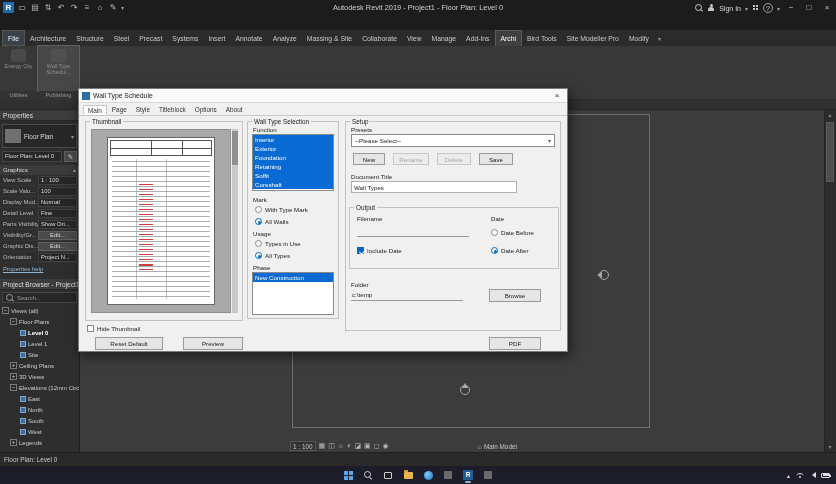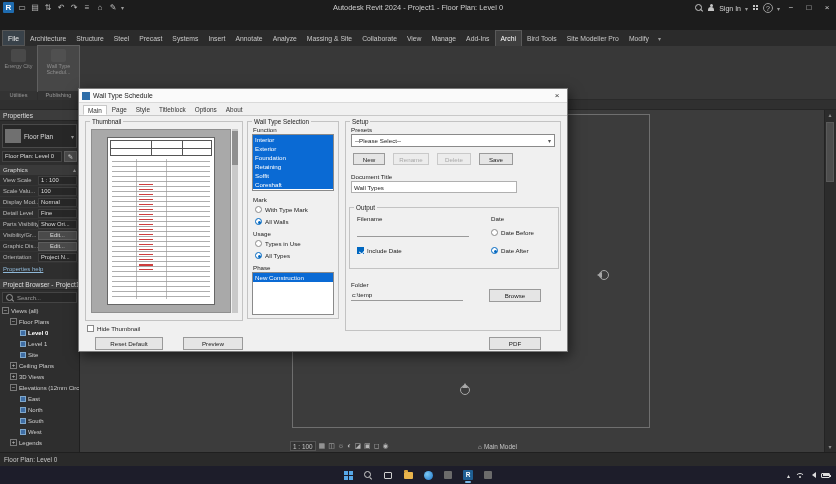--- a/index.html
+++ b/index.html
@@ -160,21 +160,21 @@
       <span class="qat-i">▭</span>
       <span class="qat-i">▤</span>
       <span class="qat-i">⇅</span>
       <span class="qat-i">↶</span>
       <span class="qat-i">↷</span>
       <span class="qat-i">≡</span>
       <span class="qat-i">⌂</span>
       <span class="qat-i">✎</span>
       <span class="caret">▾</span>
     </div>
-    <div class="tb-title">Autodesk Revit 2024 - Project1 - Floor Plan: Level 0</div>
+    <div class="tb-title">Autodesk Revit 2019 - Project1 - Floor Plan: Level 0</div>
     <div class="tb-right">
       <span><i class="i-search"></i></span>
       <span><i class="i-person"></i></span>
       <span class="signin">Sign In</span>
       <span class="caret">▾</span>
       <span><i class="i-grid"></i></span>
       <span class="helpq">?</span>
       <span class="caret">▾</span>
       <span class="winbtn">−</span>
       <span class="winbtn">□</span>

